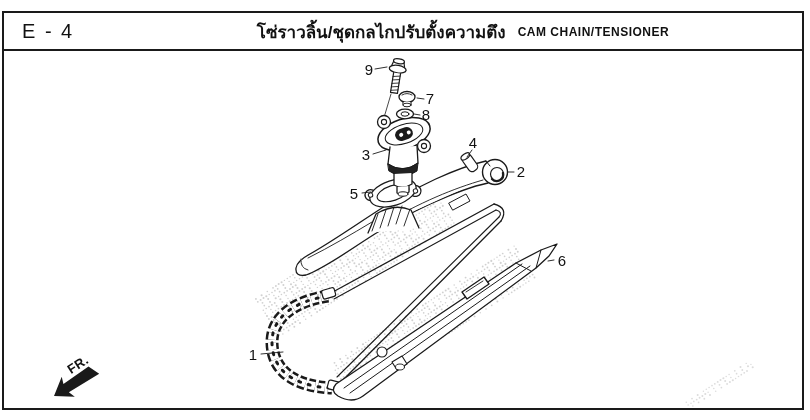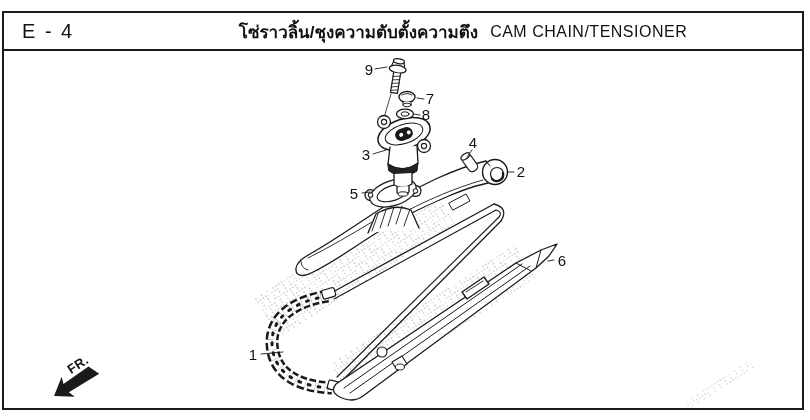--- a/index.html
+++ b/index.html
@@ -15,21 +15,21 @@
   .page-code{
     position:absolute;left:18px;top:0;height:100%;display:flex;align-items:center;
     font-size:20px;font-weight:500;letter-spacing:2px;
   }
   .title-wrap{
     position:absolute;left:130px;right:10px;top:0;height:100%;
     display:flex;align-items:center;justify-content:center;gap:12px;
     white-space:nowrap;
   }
   .title-thai{font-size:17px;font-weight:600;}
-  .title-en{font-size:16px;font-weight:400;letter-spacing:0.5px;}
+  .title-en{font-size:12px;font-weight:700;letter-spacing:0.5px;}
   .main-box{
     position:absolute;left:2px;top:49px;width:802px;height:361px;
     border:2px solid #1a1a1a;background:#fff;box-sizing:border-box;
   }
   svg.diagram{position:absolute;left:0;top:0;width:810px;height:420px;}
   svg text.callout{
     font-family:"Liberation Sans","DejaVu Sans",sans-serif;
     font-size:15px;fill:#111;
   }
   svg text.fr-text{
@@ -38,21 +38,21 @@
   }
 </style>
 </head>
 <body>
 
 <div class="page">
 
   <div class="header-box">
     <div class="page-code">E - 4</div>
     <div class="title-wrap">
-      <span class="title-thai">โซ่ราวลิ้น/ชุงความตับตั้งความตึง</span>
+      <span class="title-thai">โซ่ราวลิ้น/ชุดกลไกปรับตั้งความตึง</span>
       <span class="title-en">CAM CHAIN/TENSIONER</span>
     </div>
   </div>
 
   <div class="main-box"></div>
 
   <svg class="diagram" viewBox="0 0 810 420">
     <g stroke="#1a1a1a" fill="none" stroke-linecap="round" stroke-linejoin="round">
 
       <g id="wm" stroke="none">

